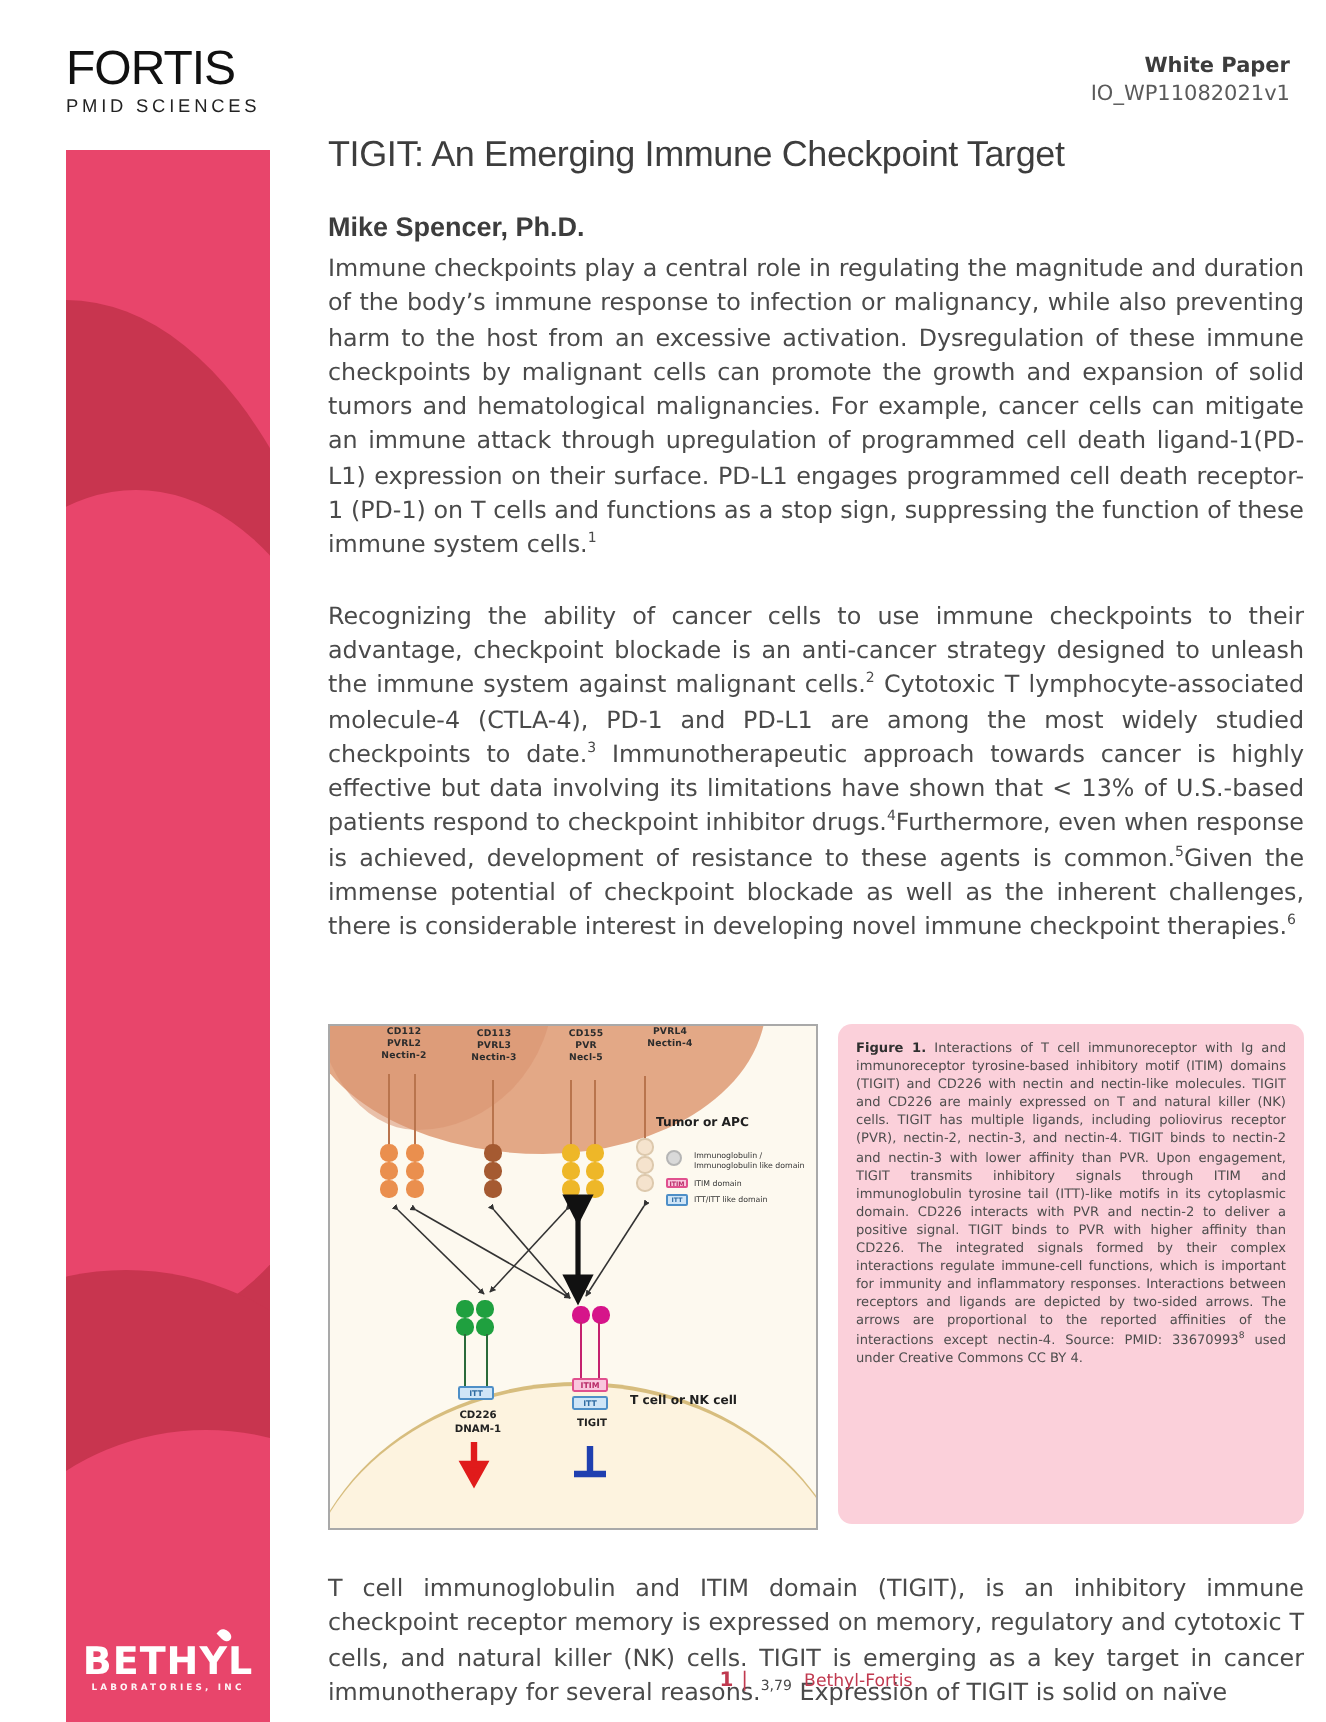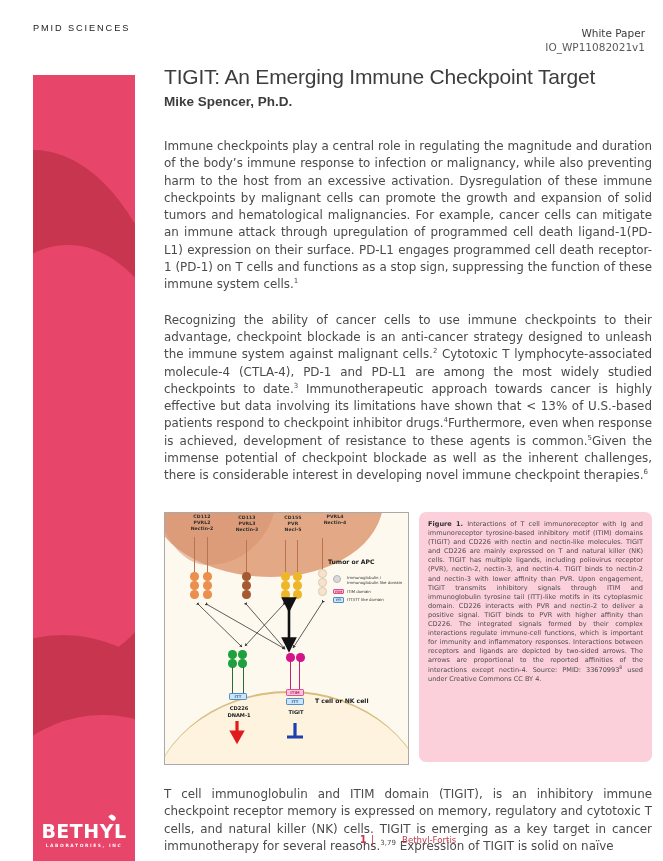--- a/index.html
+++ b/index.html
@@ -66,39 +66,39 @@
     line-height:25px; font-family:"Liberation Sans", sans-serif;
   }
   #fortis-logo .fortis-sub{
     font-size:9.2px; letter-spacing:1.9px; color:#222; line-height:12px;
     font-family:"Liberation Sans", sans-serif;
   }
 
   #doc-meta{
     position:absolute; right:18px; top:26px; text-align:right;
   }
-  #doc-meta .wp-type{ font-size:10.5px; font-weight:normal; color:#3c3c3c; line-height:14px;}
+  #doc-meta .wp-type{ font-size:10.5px; font-weight:bold; color:#3c3c3c; line-height:14px;}
   #doc-meta .wp-id{ font-size:10.5px; color:#5a5a5a; line-height:14px;}
 
   
   #title-block{ position:absolute; left:164px; top:64px; right:12px; }
   #doc-title{
-    font-size:21px; font-weight:500; color:#3d3d3d; line-height:26px;
+    font-size:18px; font-weight:500; color:#3d3d3d; line-height:26px;
     letter-spacing:-0.2px; font-family:"Liberation Sans", sans-serif;
   }
   #doc-author{
     font-size:13.5px; font-weight:bold; color:#3d3d3d; line-height:20px;
-    margin-top:2px; font-family:"Liberation Sans", sans-serif;
+    margin-top:14px; font-family:"Liberation Sans", sans-serif;
   }
 
   
   #content{ position:absolute; left:164px; top:126px; width:488px; }
   .para{
     font-size:11.9px; line-height:17.3px; text-align:justify; color:#4a4a4a;
-    margin:12px 0 18px 0;
+    margin:0 0 18px 0;
   }
   .para sup{ font-size:7px; color:#4a4a4a; vertical-align: super; line-height:0; }
 
   
   #figure-row{ position:absolute; left:164px; top:512px; width:488px; height:266px; }
   #figure-image{
     position:absolute; left:0; top:0; width:245px; height:253px;
     border:1px solid #a9a9a9; background:#fdf9ef; overflow:hidden;
   }
   #figure-caption{
@@ -182,20 +182,21 @@
 </div>
 
 <div id="bethyl-logo">
   <div class="bethyl-word">
     <span class="drop"></span>BETHYL
   </div>
   <div class="bethyl-sub">LABORATORIES, INC</div>
 </div>
 
 <div id="fortis-logo">
+  <div class="fortis-word">FORTIS</div>
   <div class="fortis-sub">PMID SCIENCES</div>
 </div>
 
 <div id="doc-meta">
   <div class="wp-type">White Paper</div>
   <div class="wp-id">IO_WP11082021v1</div>
 </div>
 
 <div id="title-block">
   <div id="doc-title">TIGIT: An Emerging Immune Checkpoint Target</div>

